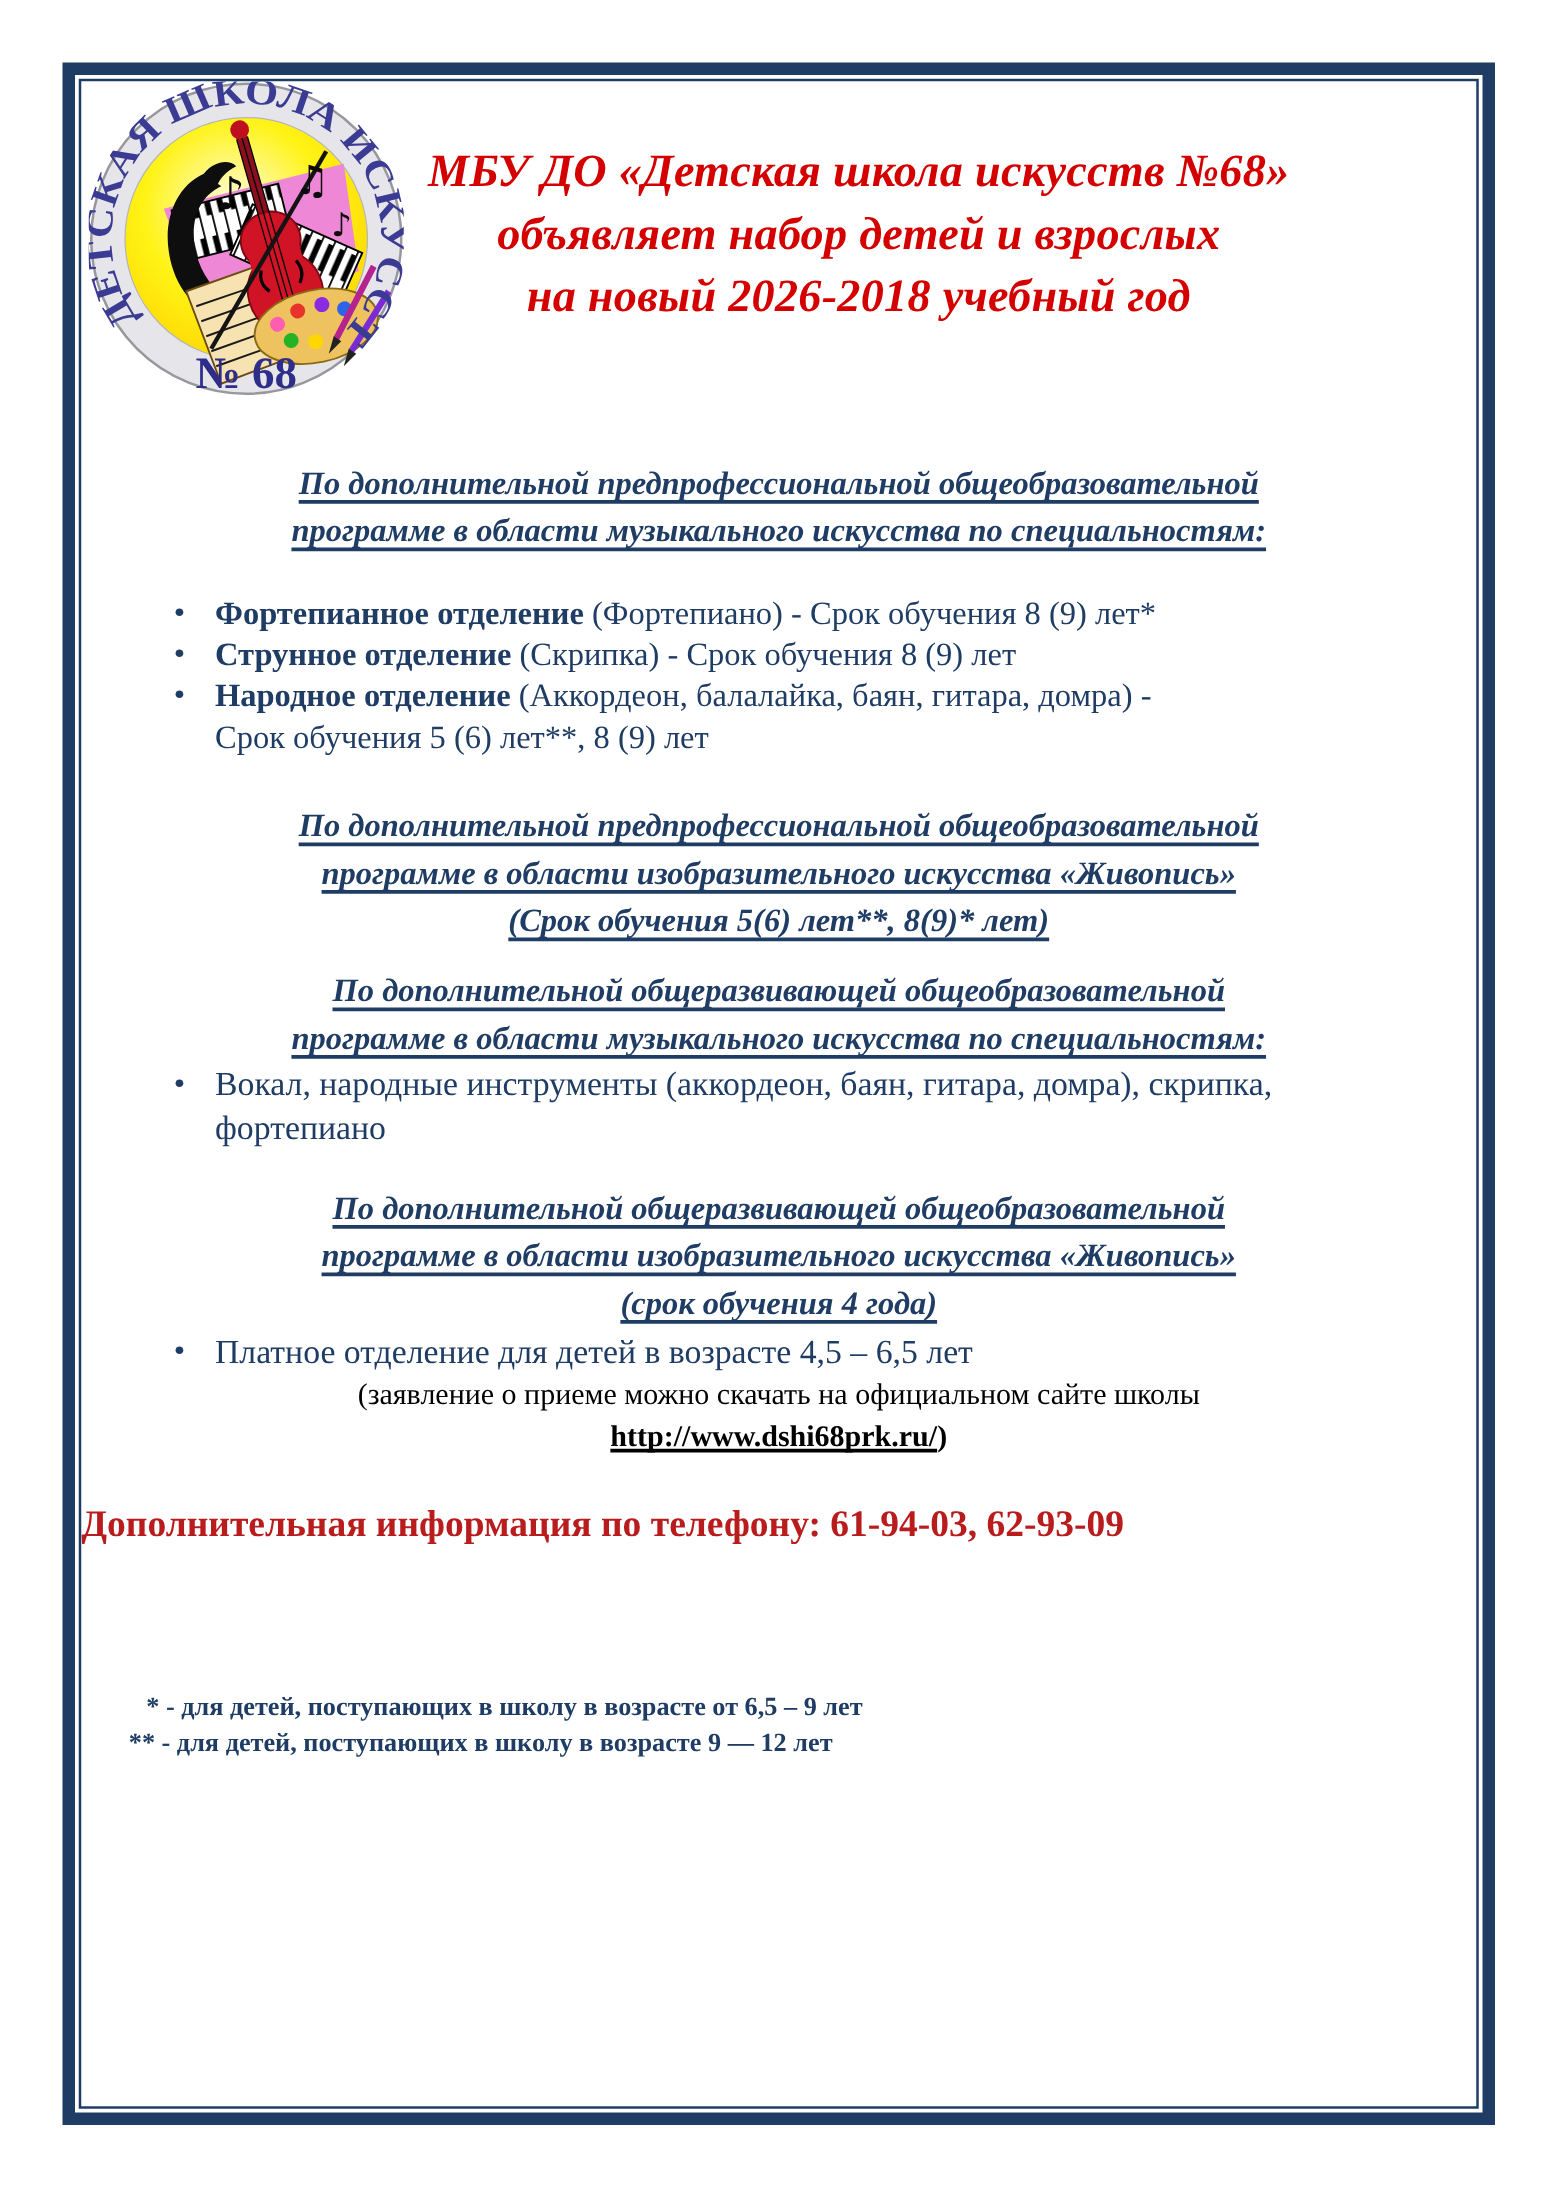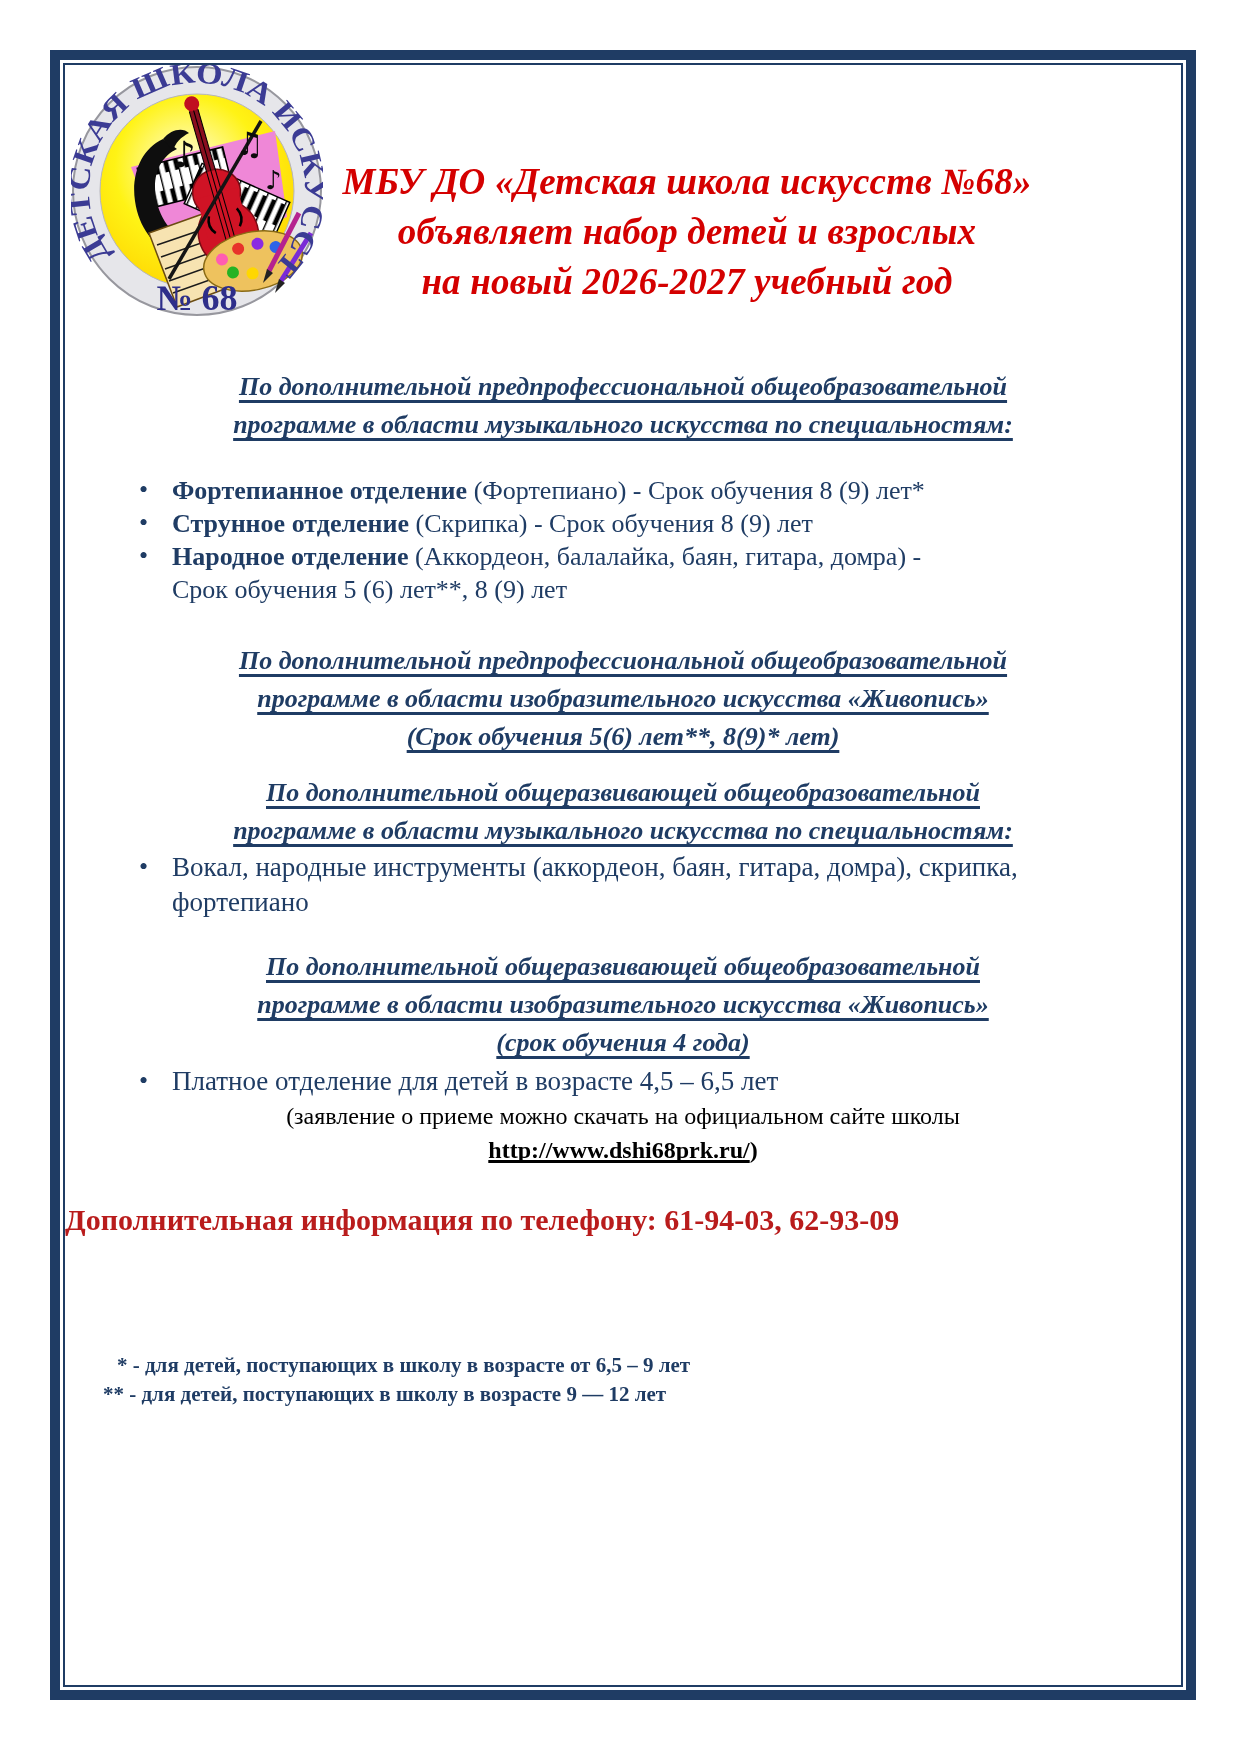--- a/index.html
+++ b/index.html
@@ -22,21 +22,20 @@
   .content { position:absolute; inset:0; overflow:hidden; }
 
   
   .header-row { position:relative; height:258px; }
   .logo { position:absolute; left:6px; top:0; width:252px; height:252px; }
   .title {
     position:absolute; left:252px; top:48px; width:740px;
     text-align:center; color:#d40000;
     font-size:37px; font-weight:bold; font-style:italic; line-height:50px;
     letter-spacing:0.2px;
-    margin-top:44px;
   }
 
   
   .shdr { text-align:center; font-weight:bold; font-style:italic; font-size:26px; line-height:38px; color:#1f3c64; }
   .u {
     text-decoration:underline;
     text-decoration-thickness:2.5px;
     text-underline-offset:5px;
     text-decoration-skip-ink:none;
   }
@@ -172,21 +171,21 @@
 
           <text font-family="Liberation Serif, serif" font-size="30" font-weight="bold" fill="#3b3b94">
             <textPath href="#arcPath" startOffset="6" textLength="515" lengthAdjust="spacingAndGlyphs">ДЕТСКАЯ ШКОЛА ИСКУССТВ</textPath>
           </text>
           <text x="126" y="245" text-anchor="middle" font-family="Liberation Serif, serif" font-size="36" font-weight="bold" fill="#2e2e8a">№ 68</text>
         </svg>
 
         <div class="title">
           <div>МБУ ДО «Детская школа искусств №68»</div>
           <div>объявляет набор детей и взрослых</div>
-          <div>на новый 2026-2027 учебный год</div>
+          <div>на новый 2026-2018 учебный год</div>
         </div>
       </div>
 
       <div class="shdr s1">
         <div><span class="u">По дополнительной предпрофессиональной общеобразовательной</span></div>
         <div><span class="u">программе в области музыкального искусства по специальностям:</span></div>
       </div>
 
       <ul class="blist blist1">
         <li><b>Фортепианное отделение</b><span> (Фортепиано) - Срок обучения 8 (9) лет*</span></li>

